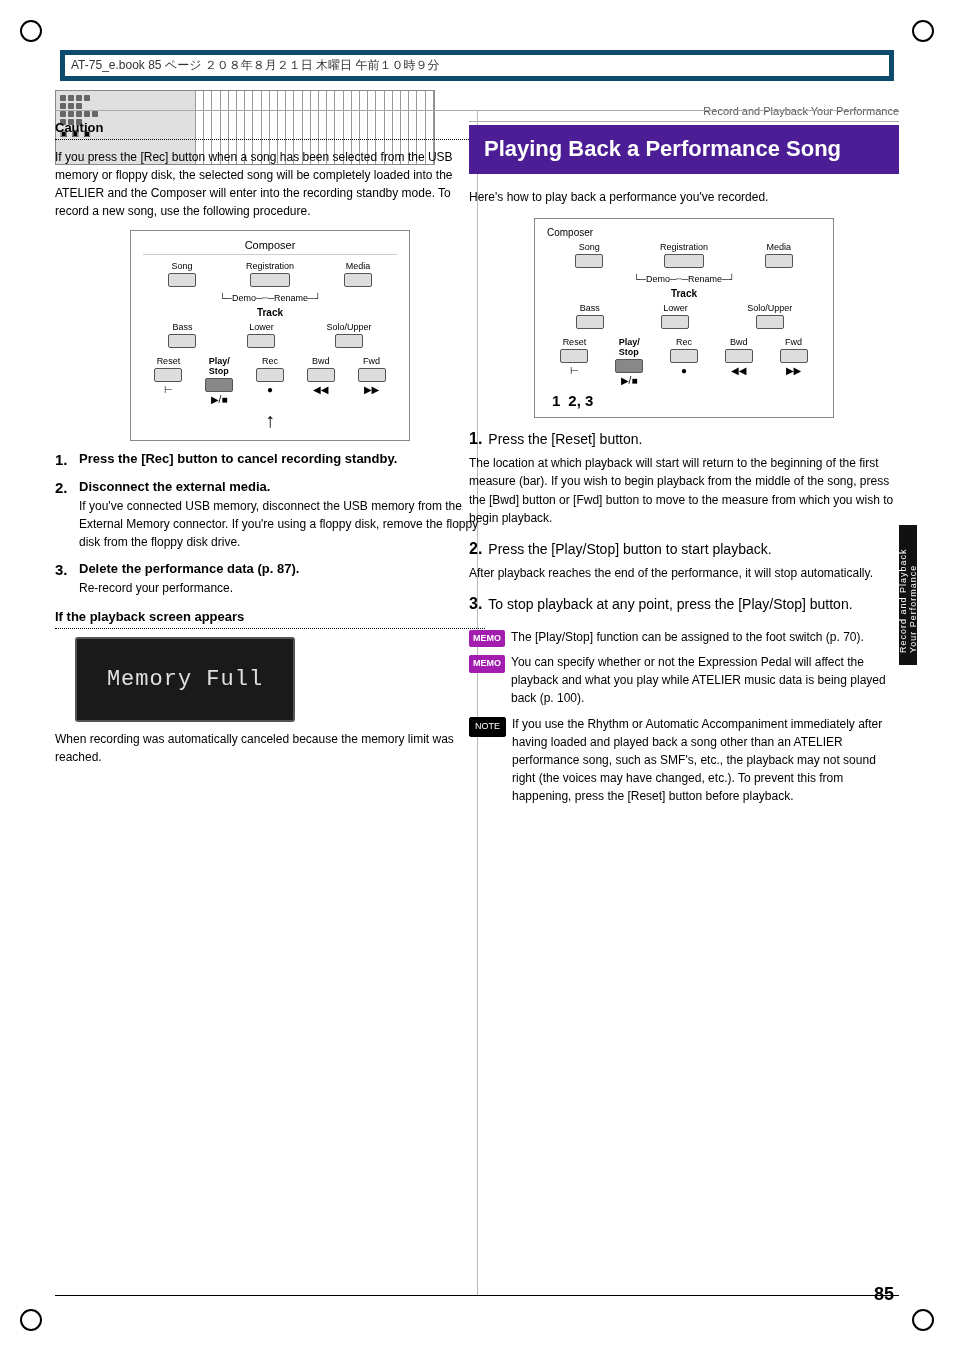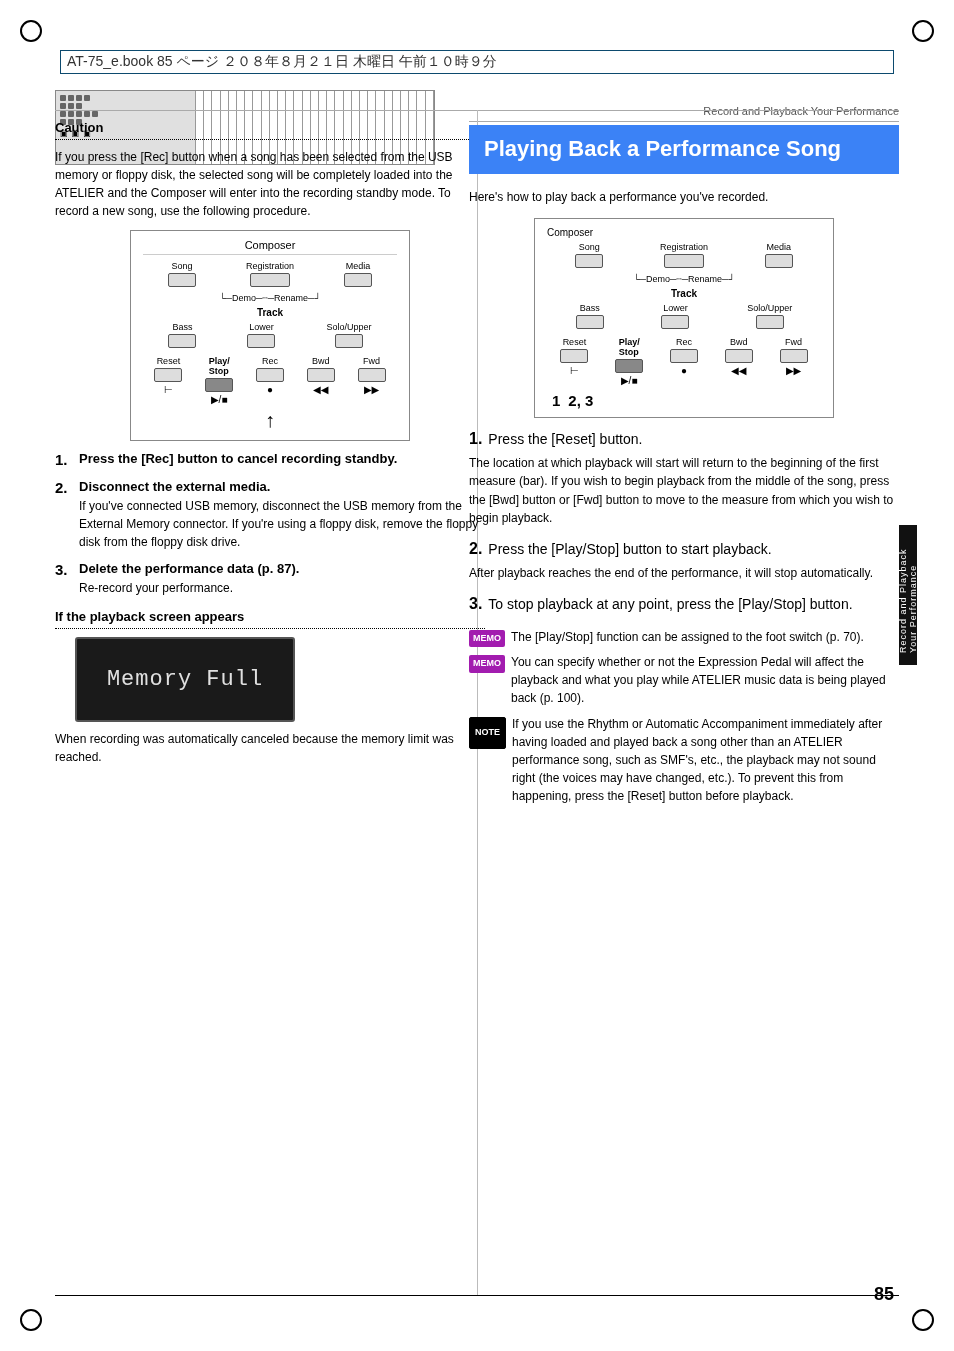--- a/index.html
+++ b/index.html
@@ -33,23 +33,23 @@
       border: 2px solid #000;
       border-radius: 50%;
     }
 
     
     .top-bar {
       position: absolute;
       top: 50px;
       left: 60px;
       right: 60px;
-      font-size: 14px;
+      font-size: 12px;
       color: #333;
-      border: 1px solid #0c4a6e;
+      border: 5px solid #0c4a6e;
       padding: 2px 6px;
     }
 
     
     .right-header {
       position: absolute;
       top: 105px;
       right: 55px;
       width: 430px;
       text-align: right;
@@ -259,21 +259,21 @@
     }
 
     .screen-desc {
       font-size: 12px;
       line-height: 1.5;
       margin-top: 6px;
     }
 
     
     .right-title-box {
-      background: #3b82f6;
+      background: #4c1d95;
       color: #fff;
       padding: 10px 15px;
       margin-bottom: 14px;
     }
     .right-title-box h2 {
       font-size: 22px;
       font-weight: bold;
       line-height: 1.3;
     }
     .right-intro {
@@ -331,22 +331,22 @@
       margin-right: 6px;
       margin-top: 2px;
       white-space: nowrap;
       min-width: 36px;
       text-align: center;
     }
     .note-badge {
       background: #000;
       color: #fff;
       font-size: 9px;
-      font-weight: bold;
-      padding: 8px 5px;
+      font-weight: normal;
+      padding: 2px 5px;
       border-radius: 2px;
       margin-right: 6px;
       margin-top: 2px;
       white-space: nowrap;
       border: 1px solid #000;
     }
 
     
     .side-tab {
       position: absolute;

